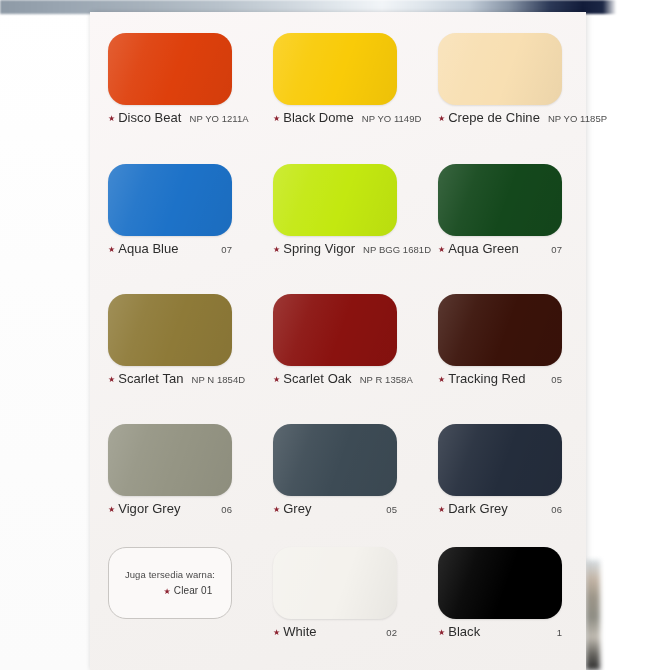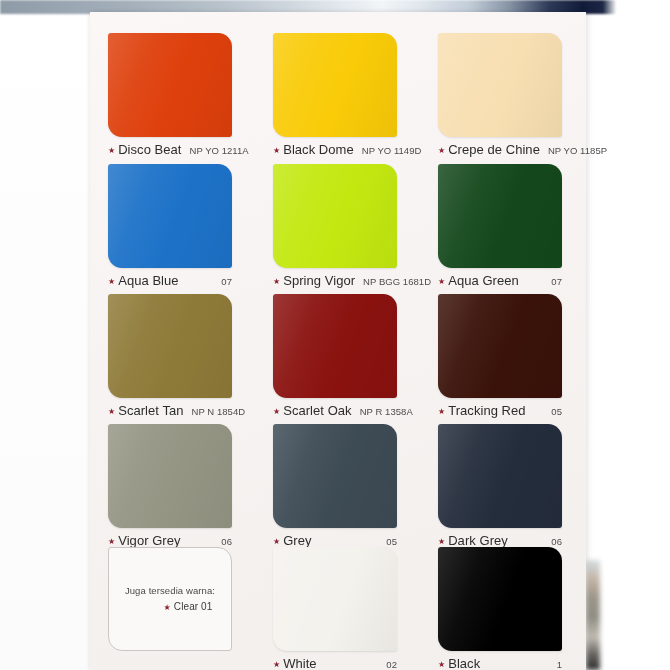--- a/index.html
+++ b/index.html
@@ -66,26 +66,27 @@
   .col-1 { left:183px; }
   .col-2 { left:348px; }
   
   .row-0 { top:21px; }
   .row-1 { top:152px; }
   .row-2 { top:282px; }
   .row-3 { top:412px; }
   .row-4 { top:535px; }
 
   .swatch {
-    width:124px; height:104px;
+    width:124px; height:72px;
     border-top-right-radius:14px;
     border-bottom-left-radius:14px;
     border-top-left-radius:3px;
     border-bottom-right-radius:3px;
     box-shadow:0 1px 2px rgba(0,0,0,.10);
+    border-radius:18px;
   }
   .swatch.glossy {
     background-image:linear-gradient(110deg,
       rgba(255,255,255,.16) 0%, rgba(255,255,255,.05) 28%,
       rgba(255,255,255,0) 55%, rgba(0,0,0,.05) 100%);
   }
   
   .swatch.outline {
     background:#fbf9f8 !important;
     border:1px solid #c9c6c3;

